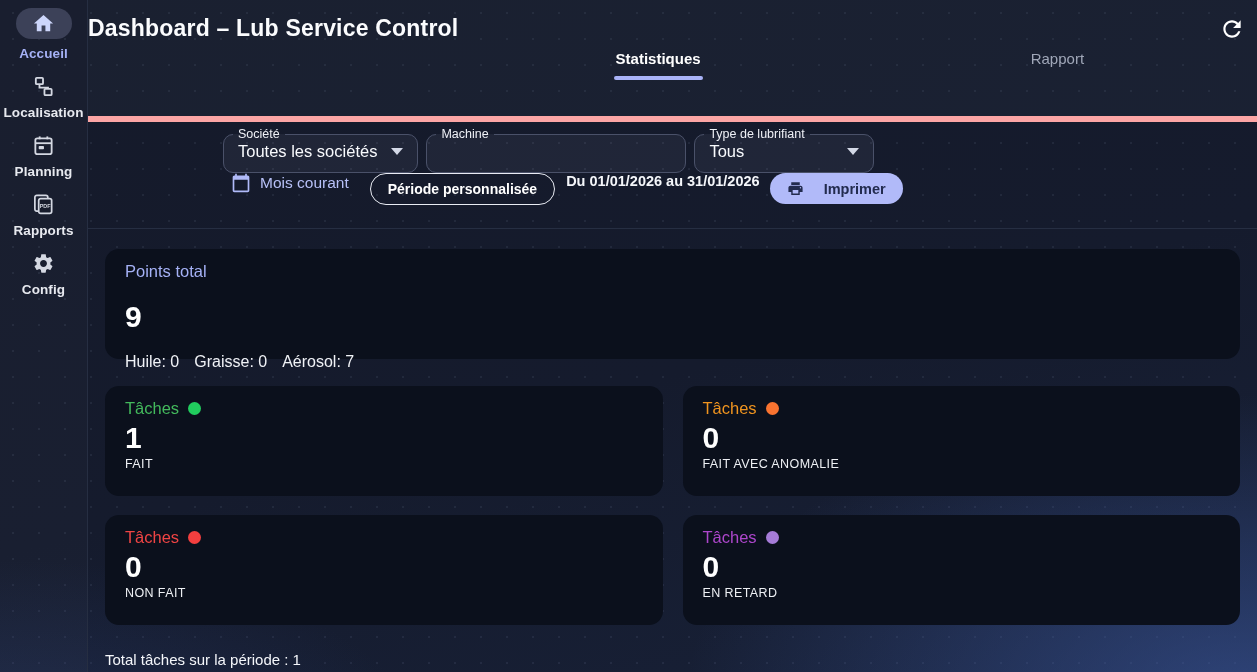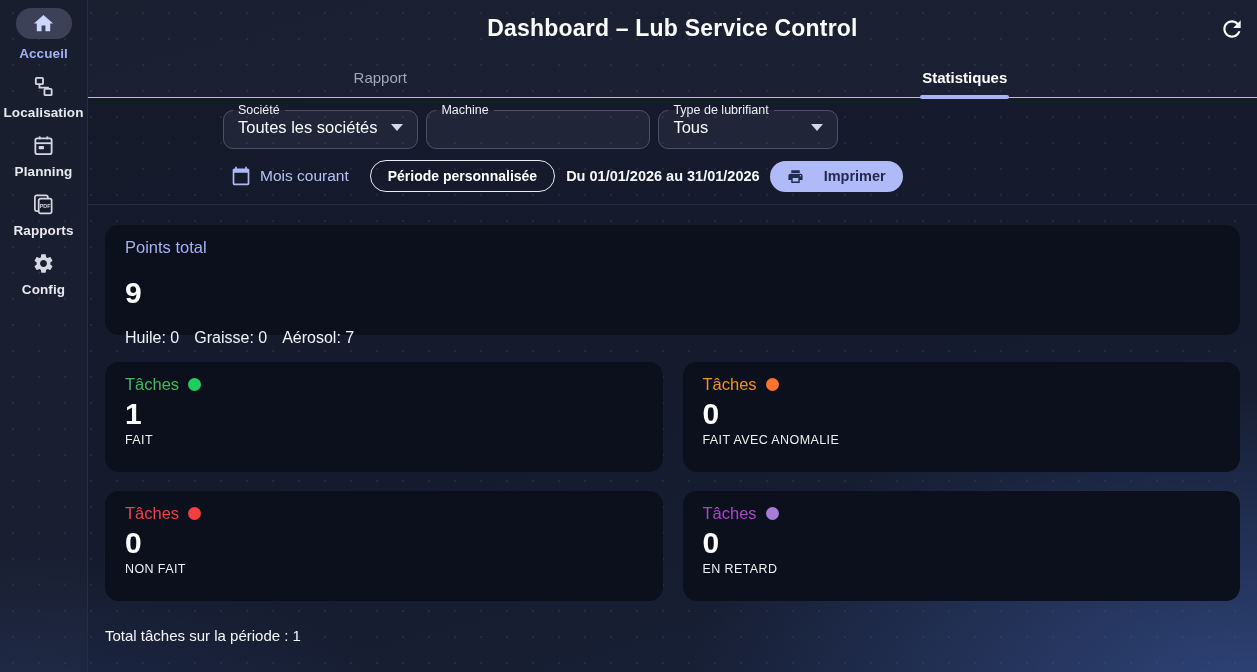--- a/index.html
+++ b/index.html
@@ -32,23 +32,23 @@
     width: 56px; height: 31px; border-radius: 17px;
     background: #3c4158; display: flex; align-items: center; justify-content: center;
   }
   .nav-icon { width: 23px; height: 23px; display: flex; align-items: center; justify-content: center; }
   .nav-icon svg { width: 100%; height: 100%; }
 
   
   .main { position: absolute; left: 88px; right: 0; top: 0; bottom: 0; }
 
   header.topbar {
-    height: 98px; border-bottom: 1px solid #fca5a5;
+    height: 122px; border-bottom: 6px solid #fca5a5;
     background: rgba(170,186,226,0.035);
-    position: relative; display: flex; flex-direction: column;
+    position: relative; display: flex; flex-direction: row;
   }
   .title-row { height: 57px; display: flex; align-items: center; justify-content: center; }
   .page-title { font-size: 23px; font-weight: 600; letter-spacing: 0.2px; color: #fbfcfe; }
   .refresh-btn {
     position: absolute; top: 16px; right: 11px; width: 28px; height: 28px;
     background: none; border: none; cursor: pointer; padding: 0;
   }
   .refresh-btn svg { width: 26px; height: 26px; fill: #ffffff; }
 
   .tabs { flex: 1; display: flex; }
@@ -65,23 +65,23 @@
   .select-row { display: flex; gap: 8px; padding-top: 5px; }
   .select-field {
     border: 1px solid #4a5169; border-radius: 10px;
     background: rgba(215,224,252,0.06);
     height: 46px; cursor: pointer;
   }
   .select-field legend { margin-left: 9px; padding: 0 5px; font-size: 12.5px; color: #eef0f6; font-weight: 400; }
   .select-inner { display: flex; align-items: center; justify-content: space-between; padding: 1px 14px 6px 14px; }
   .select-value { font-size: 16.5px; color: #f8fafd; white-space: nowrap; }
   .chev { width: 0; height: 0; border-left: 6px solid transparent; border-right: 6px solid transparent; border-top: 7px solid #d3d8e6; margin-left: 14px; }
-  .w1 { width: 184px; } .w2 { width: 224px; } .w3 { width: 259px; } .w4 { width: 180px; }
-
-  .period-row { display: flex; align-items: center; margin-top: 11px; margin-left: 8px; }
+  .w1 { width: 184px; } .w2 { width: 260px; } .w3 { width: 259px; } .w4 { width: 180px; }
+
+  .period-row { display: flex; align-items: flex-start; margin-left: 8px; }
   .month-btn { display: flex; align-items: center; gap: 9px; background: none; border: none; cursor: pointer; }
   .month-btn svg { width: 20px; height: 20px; fill: #b0baf8; }
   .month-btn span { font-size: 15.5px; color: #b7c0f7; font-family: "Liberation Sans", sans-serif; }
   .custom-btn {
     margin-left: 21px; padding: 7px 17px; border-radius: 999px;
     border: 1.5px solid #e8ebf3; background: transparent; cursor: pointer;
     font-size: 14px; font-weight: 700; color: #ffffff; font-family: "Liberation Sans", sans-serif;
   }
   .date-range { margin-left: 11px; font-size: 14.5px; font-weight: 600; color: #f4f6fa; }
   .print-btn {
@@ -180,25 +180,25 @@
       <h1 class="page-title">Dashboard – Lub Service Control</h1>
     </div>
     <button class="refresh-btn">
       <span>
         <svg viewBox="0 0 24 24">
             <path d="M17.65 6.35C16.2 4.9 14.21 4 12 4c-4.42 0-7.99 3.58-7.99 8s3.57 8 7.99 8c3.73 0 6.84-2.55 7.73-6h-2.08c-.82 2.33-3.04 4-5.65 4-3.31 0-6-2.69-6-6s2.69-6 6-6c1.66 0 3.14.69 4.22 1.78L13 11h7V4l-2.35 2.35z"></path>
           </svg>
       </span>
     </button>
     <div class="tabs">
+      <button class="tab active">
+        <span class="tab-label">Statistiques</span>
+      </button>
       <button class="tab">
         <span class="tab-label">Rapport</span>
-      </button>
-      <button class="tab active">
-        <span class="tab-label">Statistiques</span>
       </button>
     </div>
   </header>
 
   <section class="filters">
     <div class="select-row">
       <fieldset class="select-field w1">
         <legend>Société</legend>
         <div class="select-inner">
           <span class="select-value">Toutes les sociétés</span>

